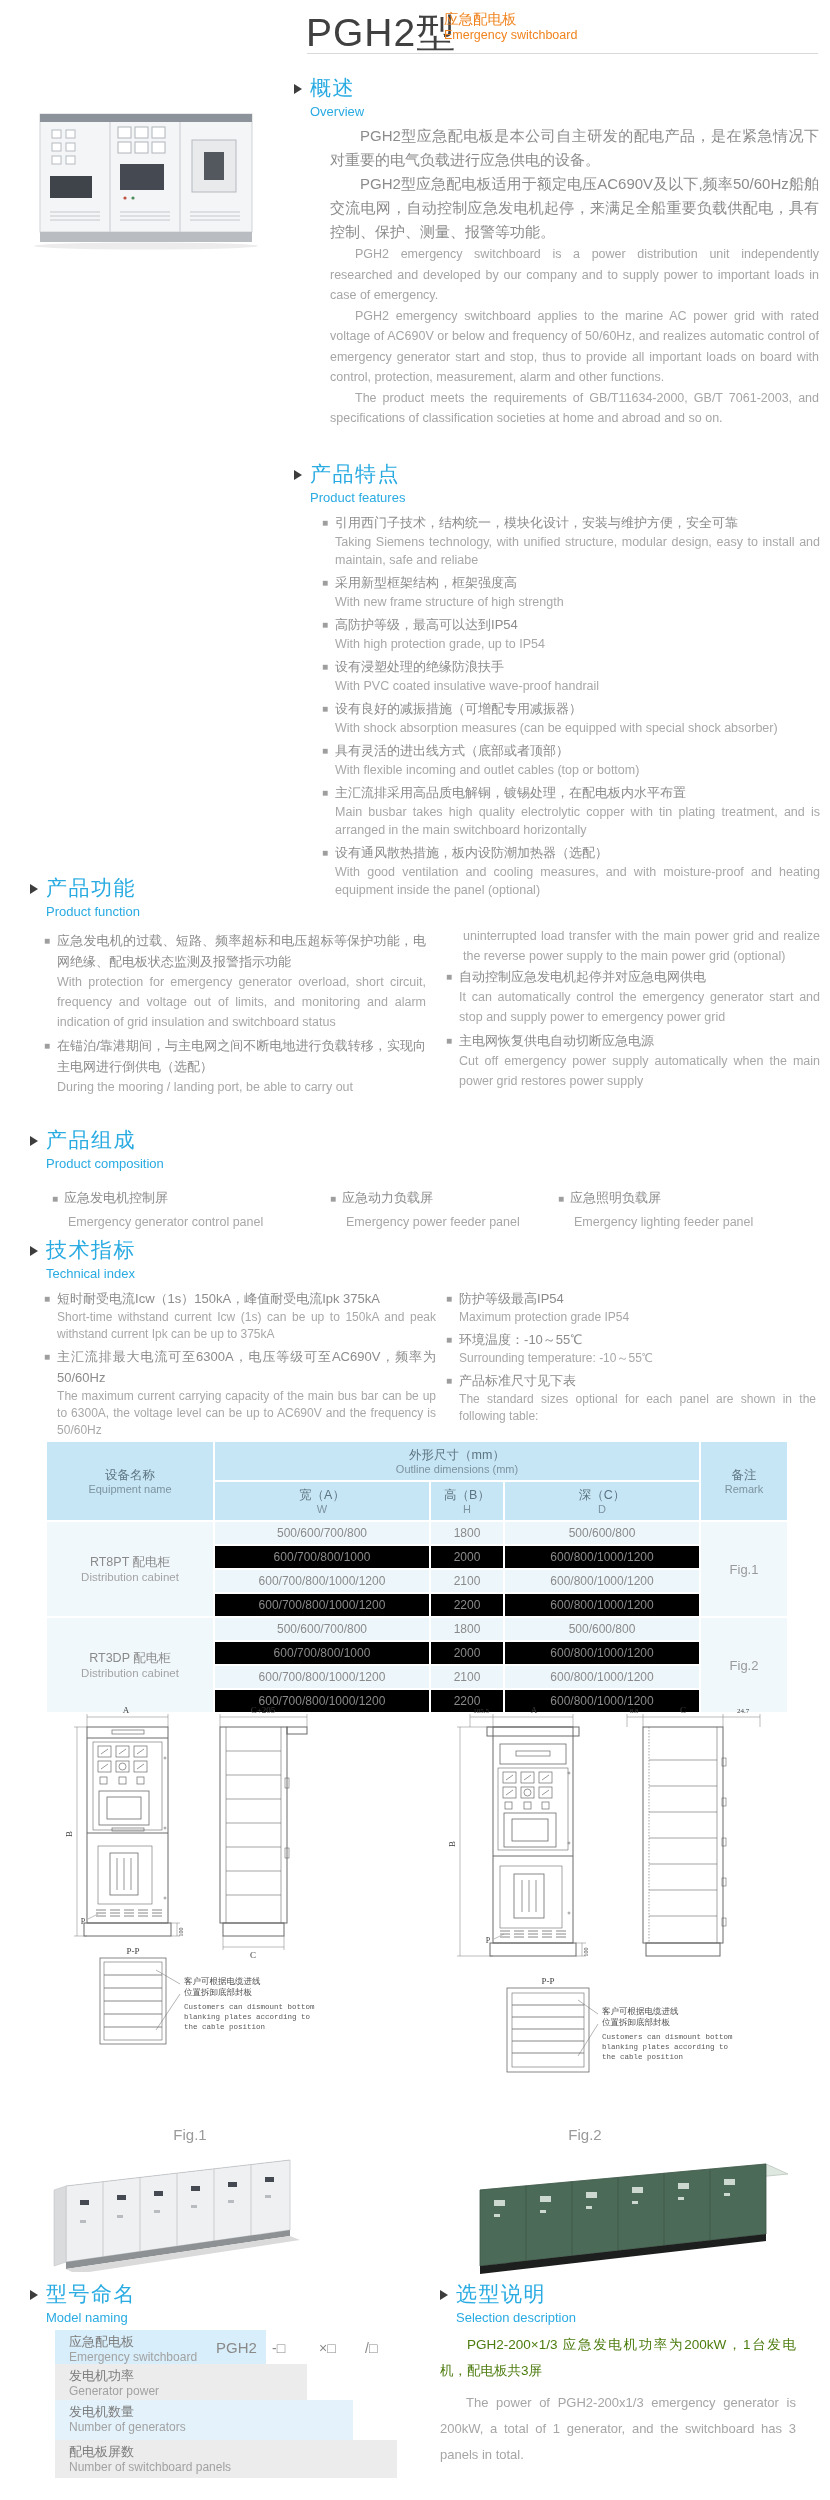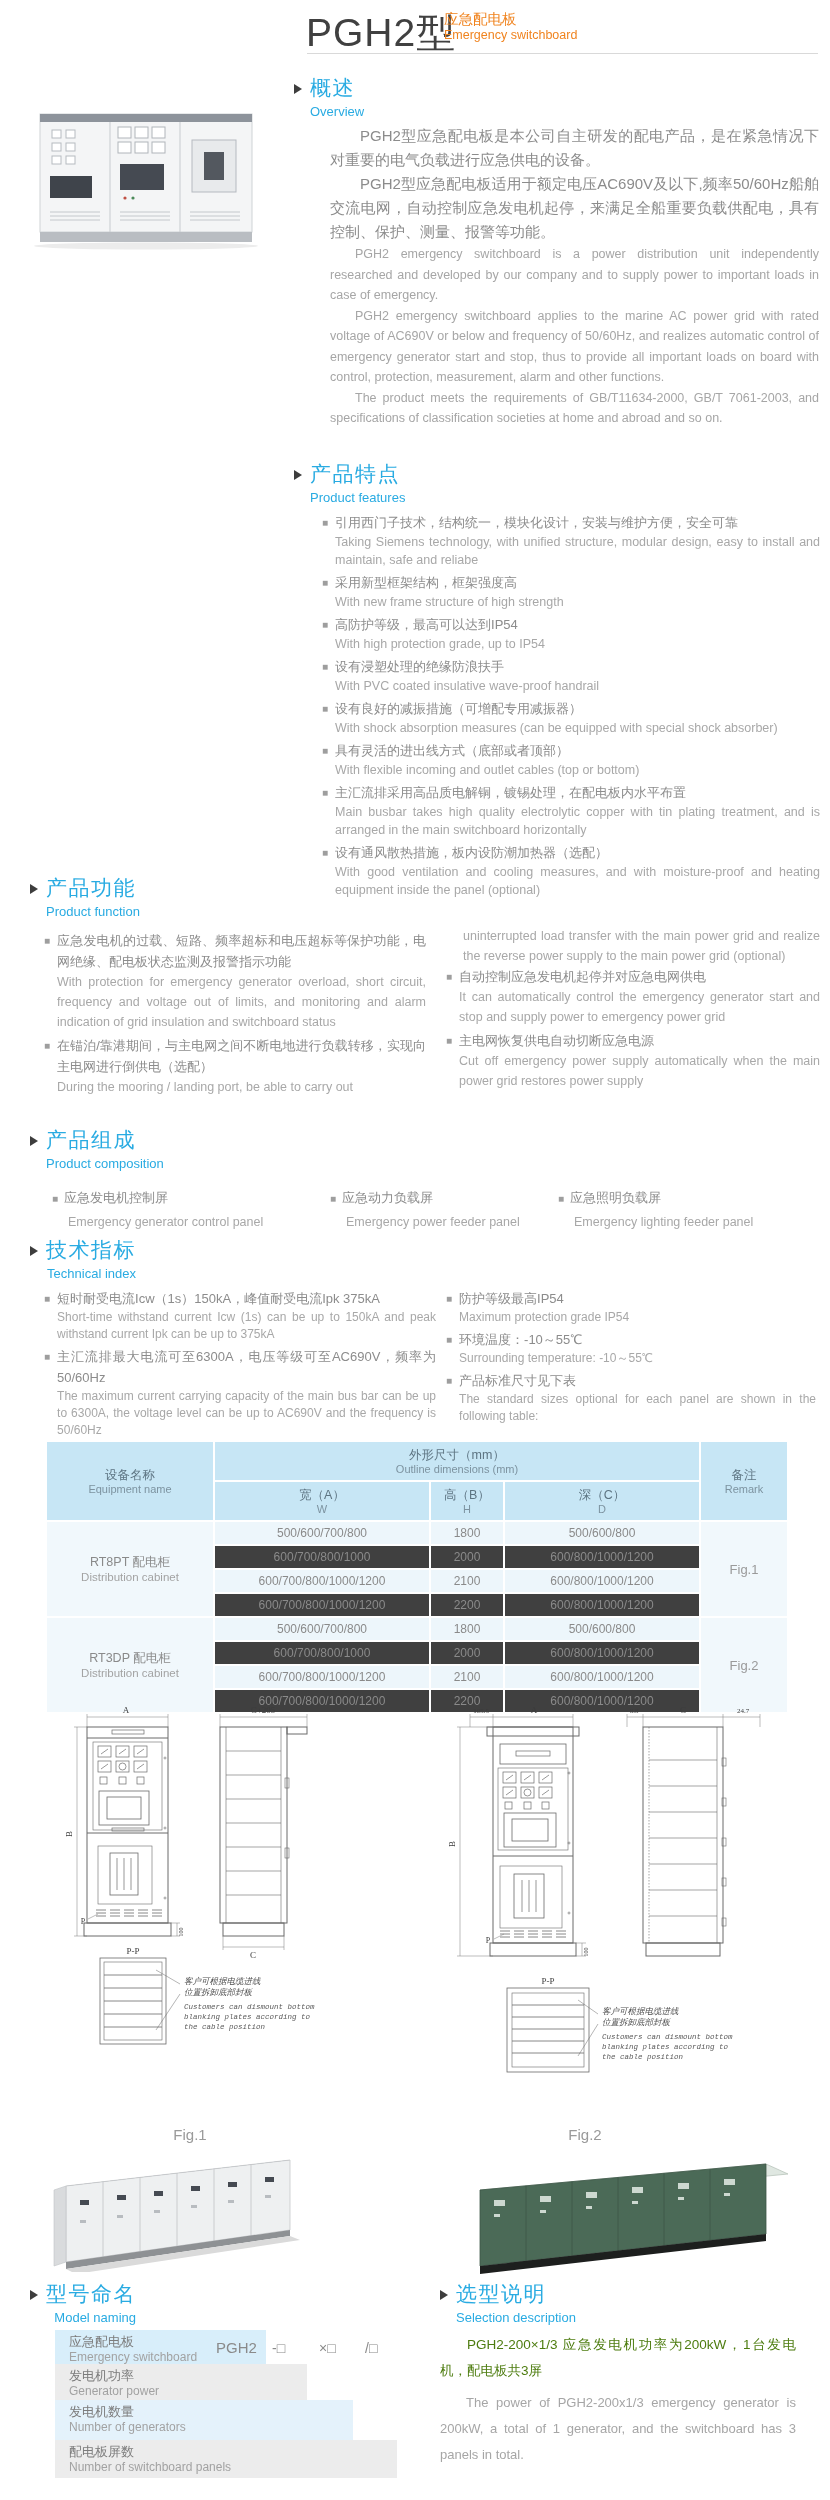--- a/index.html
+++ b/index.html
@@ -4,21 +4,21 @@
 <style>
   html,body{margin:0;padding:0;background:#fff;}
   .page{position:relative;width:830px;height:2500px;background:#ffffff;overflow:hidden;
         font-family:"Liberation Sans",sans-serif;}
   
   .title-model{position:absolute;left:306px;top:6px;font-size:39px;color:#404040;letter-spacing:1px;}
   .title-sub-cn{position:absolute;left:444px;top:10px;font-size:14.5px;color:#f0831e;}
   .title-sub-en{position:absolute;left:444px;top:28px;font-size:12.5px;color:#f0831e;}
   .title-rule{position:absolute;left:307px;top:53px;width:511px;height:1px;background:#d9d9d9;}
   
-  .sec-head{position:absolute;white-space:nowrap;text-align:right;}
+  .sec-head{position:absolute;white-space:nowrap;}
   .sh-row{display:flex;align-items:center;}
   .tri{width:0;height:0;border-left:8px solid #3d3d3d;border-top:5px solid transparent;
        border-bottom:5px solid transparent;margin-right:8px;margin-top:2px;flex:0 0 auto;}
   .sh-cn{font-size:21px;color:#29abe2;letter-spacing:1.5px;}
   .sh-en{font-size:13px;color:#29abe2;margin-left:16px;margin-top:2px;}
   
   .txtblock{position:absolute;text-align:justify;}
   .p-cn{font-size:15px;line-height:24px;color:#8c8c8c;text-indent:2em;}
   .p-en{font-size:12.5px;line-height:20.5px;color:#a6a6a6;text-indent:2em;}
   
@@ -32,29 +32,29 @@
   .comp-cn .bsq{font-size:10px;margin-right:6px;}
   .comp-en{font-size:12.5px;color:#a8a8a8;margin-left:16px;margin-top:6px;}
   
   table.spec{position:absolute;left:45px;top:1440px;width:742px;border-collapse:collapse;table-layout:fixed;}
   table.spec th,table.spec td{border:2px solid #ffffff;text-align:center;padding:0;}
   table.spec thead th{background:#c7e6f5;font-weight:normal;}
   .th-cn{font-size:12.5px;color:#5d7482;line-height:16px;}
   .th-en{font-size:11px;color:#7d93a0;line-height:13px;}
   table.spec tbody td{font-size:12px;color:#8a8a8a;height:22px;}
   .row-a td{background:#edf6fb;}
-  .row-b td{background:#404040;margin-left:40px;}
+  .row-b td{background:#000000;margin-left:40px;}
   td.gcell{background:#f1f8fc !important;}
   .g-cn{font-size:12.5px;color:#8a8a8a;line-height:16px;}
   .g-en{font-size:11.5px;color:#a3a3a3;line-height:14px;}
   .remark-txt{font-size:13px;color:#9a9a9a;}
   
   .figsvg{position:absolute;}
   .fig-cap{position:absolute;font-size:15px;color:#9a9a9a;width:80px;text-align:center;}
-  .fig-note{position:absolute;color:#4f4f4f;font-style:italic;}
+  .fig-note{position:absolute;color:#4f4f4f;}
   .ncn{font-size:8.5px;line-height:11px;}
   .nen{font-size:7.5px;line-height:10px;font-family:"Liberation Mono",monospace;color:#5a5a5a;}
   .dimtxt{font-family:"Liberation Serif",serif;fill:#3c3c3c;}
   
   .nm-row{position:absolute;box-sizing:border-box;padding:4px 0 0 14px;}
   .nm-cn{font-size:13px;color:#7c7c7c;line-height:16px;}
   .nm-en{font-size:12px;color:#a2a2a2;line-height:15px;}
   .code-part{position:absolute;font-size:14px;color:#8a8a8a;}
   
   .sel-cn{font-size:13.5px;line-height:26px;color:#4d7c0f;text-indent:2em;text-align:justify;}

